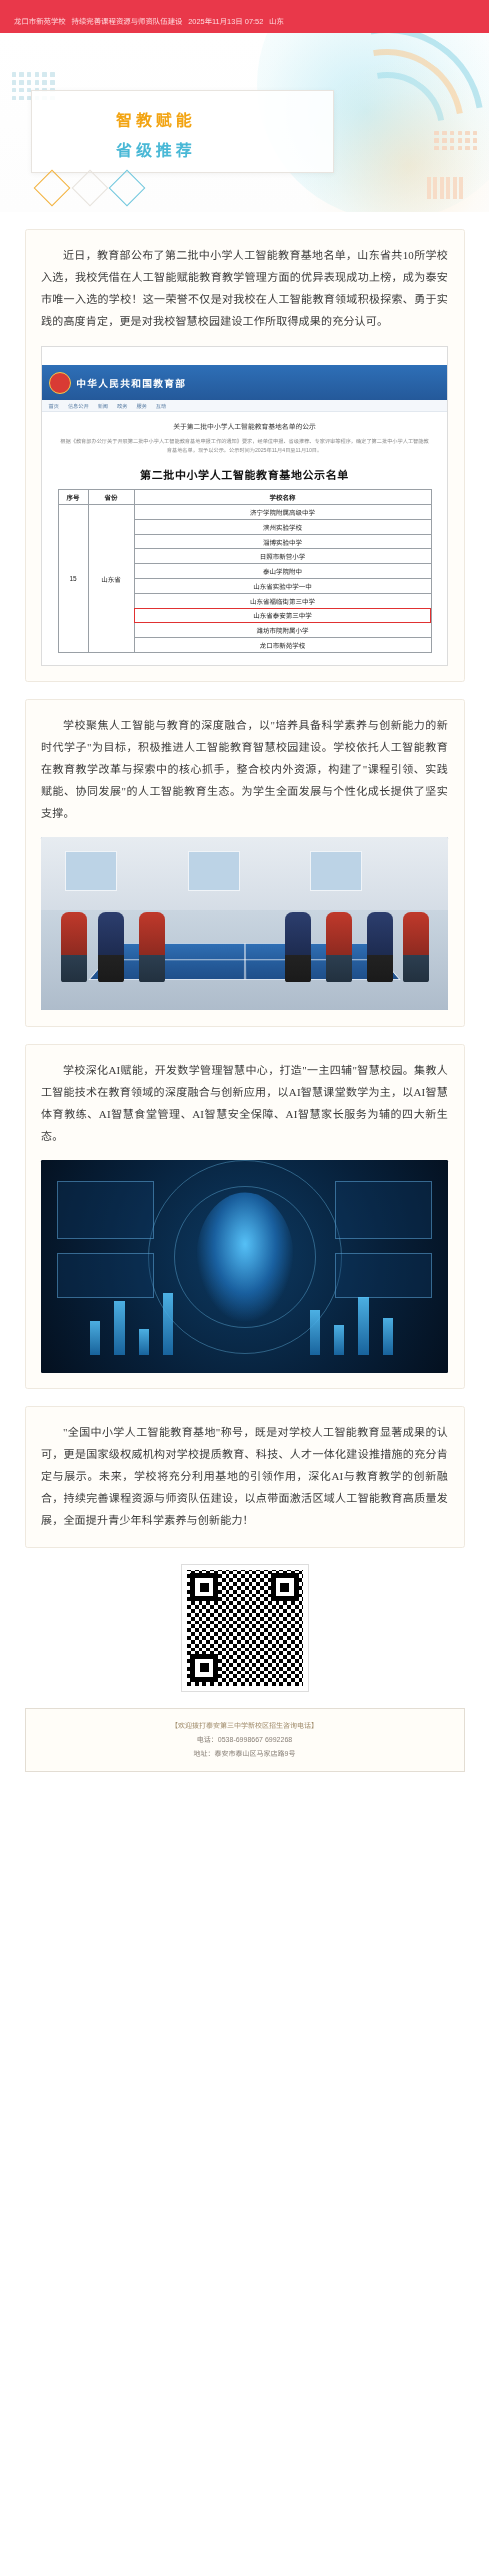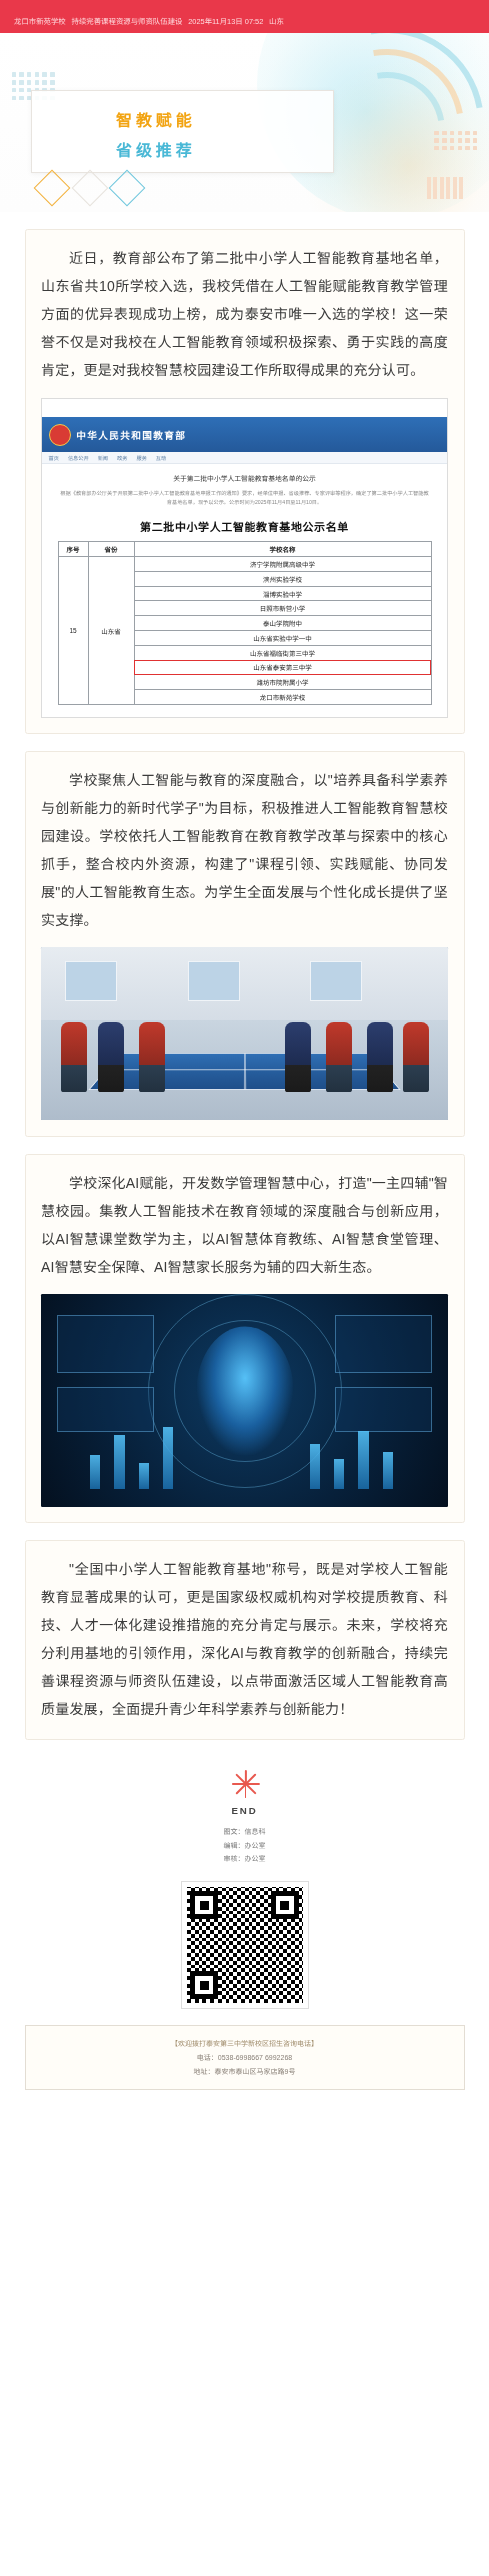--- a/index.html
+++ b/index.html
@@ -120,26 +120,27 @@
 
   
   .section {
     margin: 17px 24.5px;
     border: 0.6px solid #efe9df;
     border-radius: 2.6px;
     padding: 14px 15.5px 15.5px 15.5px;
     background: #fffdf9;
   }
   .para {
-    font-size: 14px;
+    font-size: 11px;
     line-height: 2.0;
     color: #3b3b3b;
     text-align: justify;
     text-indent: 2em;
     letter-spacing: 0.2px;
+    font-family: Liberation Serif, serif;
   }
 
   
   .doc-shot {
     margin: 14px 0 0 0;
     border: 0.6px solid #dcdcdc;
     background: #ffffff;
   }
   .doc-head {
     background: linear-gradient(180deg,#2e6fb7 0%, #24599a 100%);
@@ -520,38 +521,20 @@
       <div class="bar" style="left:72%;height:30px"></div>
       <div class="bar" style="left:78%;height:58px"></div>
       <div class="bar" style="left:84%;height:37px"></div>
     </div>
   </div>
 
   <div class="section">
     <div class="para">"全国中小学人工智能教育基地"称号，既是对学校人工智能教育显著成果的认可，更是国家级权威机构对学校提质教育、科技、人才一体化建设推措施的充分肯定与展示。未来，学校将充分利用基地的引领作用，深化AI与教育教学的创新融合，持续完善课程资源与师资队伍建设，以点带面激活区域人工智能教育高质量发展，全面提升青少年科学素养与创新能力！</div>
   </div>
 
-  <div class="endblock">
-    <div class="end-burst">
-      <i style="transform:rotate(0deg)"></i>
-      <i style="transform:rotate(45deg)"></i>
-      <i style="transform:rotate(90deg)"></i>
-      <i style="transform:rotate(135deg)"></i>
-      <i style="transform:rotate(180deg)"></i>
-      <i style="transform:rotate(225deg)"></i>
-      <i style="transform:rotate(270deg)"></i>
-      <i style="transform:rotate(315deg)"></i>
-    </div>
-    <div class="end-label">END</div>
-    <div class="credits">
-      <div>图文：信息科</div>
-      <div>编辑：办公室</div>
-      <div>审核：办公室</div>
-    </div>
-  </div>
 
   <div class="qr-wrap">
     <div class="qr">
       <span class="eye tl"></span>
       <span class="eye tr"></span>
       <span class="eye bl"></span>
     </div>
   </div>
 
   <div class="footer">

